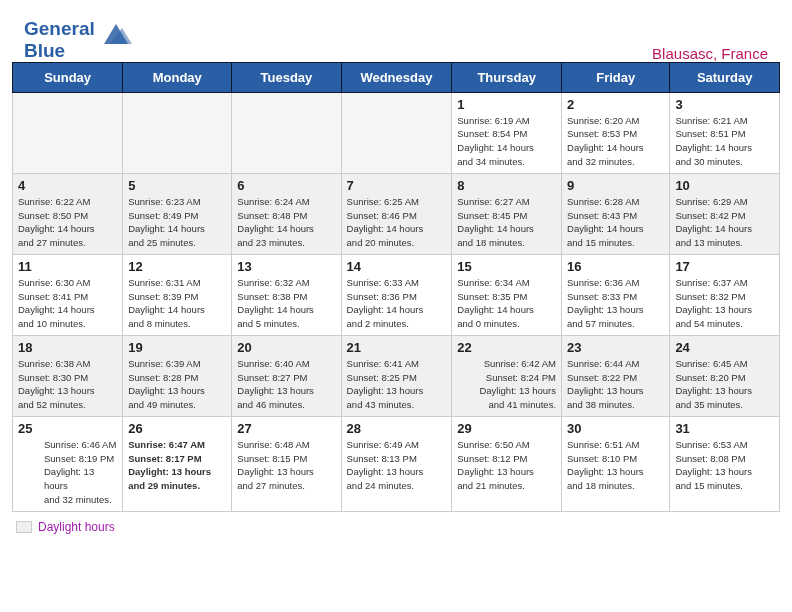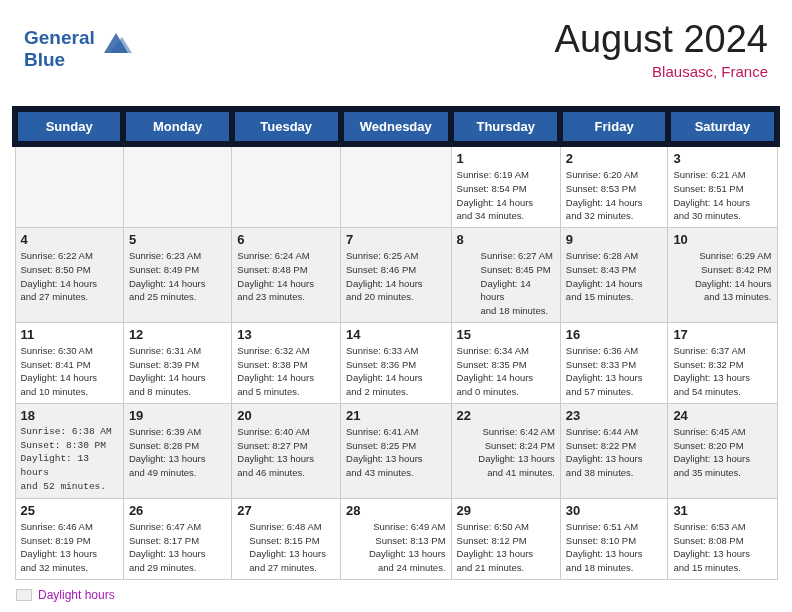--- a/index.html
+++ b/index.html
@@ -1,26 +1,26 @@
 <!DOCTYPE html>
 <html><head>
   <meta charset="utf-8">
   <style>
     * { box-sizing: border-box; margin: 0; padding: 0; }
     body { font-family: Arial, sans-serif; background: #fff; width: 792px; min-height: 612px; }
     
-    .header { display: flex; align-items: center; justify-content: space-between; padding: 18px 24px 26px 24px; gap: 47px; }
+    .header { display: flex; align-items: flex-end; justify-content: space-between; padding: 18px 24px 0 24px; gap: 47px; }
     
     .logo { display: flex; align-items: center; }
     
     .title-area { text-align: right; }
     .month-year { font-size: 38px; font-weight: 300; color: #222; }
     .location { font-size: 15px; color: #be185d; margin-top: 2px; }
     
-    .day-header { background: #2a5fa5; color: #fff; text-align: center; font-size: 13px; font-weight: bold; padding: 7px 4px; border: 6px solid #0f172a; }
+    .day-header { background: #2a5fa5; color: #fff; text-align: center; font-size: 13px; font-weight: bold; padding: 7px 4px; border: 1px solid #0f172a; }
     
     .cal-cell { vertical-align: top; border: 1px solid #ccc; padding: 4px 5px; width: 113px; background: #fff; }
     .cal-cell.empty { background: #f5f5f5; }
     .cal-cell.shaded { background: #f0f0f0; }
     
     .date-num { font-size: 13px; font-weight: bold; color: #222; margin-bottom: 2px; }
     .cell-info { font-size: 9.5px; color: #333; line-height: 1.45; }
     
     .legend { display: flex; align-items: center; padding: 8px 16px; font-size: 12px; color: #a21caf; }
     .legend-box { width: 16px; height: 12px; background: #f0f0f0; border: 1px solid #ccc; margin-right: 6px; display: inline-block; }
@@ -40,21 +40,20 @@
         <div style="margin-left:5px;margin-top:-8px;">
           <svg width="32" height="28" viewBox="0 0 32 28">
             <polygon points="4,24 16,4 28,24" fill="#2a5fa5" opacity="0.85"></polygon>
             <polygon points="10,24 22,8 32,24" fill="#2a5fa5" opacity="0.5"></polygon>
           </svg>
         </div>
       </div>
     </div>
   </div>
   <div class="title-area">
-    <div class="month-year">August 2024</div>
     <div class="location">Blausasc, France</div>
   </div>
 </div>
 
 <table>
   <thead>
     <tr id="days-header">
         <th class="day-header">Sunday</th>
         <th class="day-header">Monday</th>
         <th class="day-header">Tuesday</th>
@@ -116,35 +115,35 @@
         </td>
         <td class="cal-cell shaded">
           <div class="date-num">7</div>
           <div class="cell-info" style="white-space: pre-line;">Sunrise: 6:25 AM
 Sunset: 8:46 PM
 Daylight: 14 hours
 and 20 minutes.</div>
         </td>
         <td class="cal-cell shaded">
           <div class="date-num">8</div>
-          <div class="cell-info" style="white-space: pre-line; margin-left: 24px;">Sunrise: 6:27 AM
+          <div class="cell-info" style="white-space: pre-line;">Sunrise: 6:27 AM
 Sunset: 8:45 PM
 Daylight: 14 hours
 and 18 minutes.</div>
         </td>
         <td class="cal-cell shaded">
           <div class="date-num">9</div>
           <div class="cell-info" style="white-space: pre-line;">Sunrise: 6:28 AM
 Sunset: 8:43 PM
 Daylight: 14 hours
 and 15 minutes.</div>
         </td>
         <td class="cal-cell shaded">
           <div class="date-num">10</div>
-          <div class="cell-info" style="white-space: pre-line; text-align: right;">Sunrise: 6:29 AM
+          <div class="cell-info" style="white-space: pre-line;">Sunrise: 6:29 AM
 Sunset: 8:42 PM
 Daylight: 14 hours
 and 13 minutes.</div>
         </td>
       </tr>
       <tr>
         <td class="cal-cell">
           <div class="date-num">11</div>
           <div class="cell-info" style="white-space: pre-line;">Sunrise: 6:30 AM
 Sunset: 8:41 PM
@@ -190,21 +189,21 @@
           <div class="date-num">17</div>
           <div class="cell-info" style="white-space: pre-line;">Sunrise: 6:37 AM
 Sunset: 8:32 PM
 Daylight: 13 hours
 and 54 minutes.</div>
         </td>
       </tr>
       <tr>
         <td class="cal-cell shaded">
           <div class="date-num">18</div>
-          <div class="cell-info" style="white-space: pre-line; font-family: Liberation Mono, monospace;">Sunrise: 6:38 AM
+          <div class="cell-info" style="white-space: pre-line;">Sunrise: 6:38 AM
 Sunset: 8:30 PM
 Daylight: 13 hours
 and 52 minutes.</div>
         </td>
         <td class="cal-cell shaded">
           <div class="date-num">19</div>
           <div class="cell-info" style="white-space: pre-line;">Sunrise: 6:39 AM
 Sunset: 8:28 PM
 Daylight: 13 hours
 and 49 minutes.</div>
@@ -241,42 +240,42 @@
           <div class="date-num">24</div>
           <div class="cell-info" style="white-space: pre-line;">Sunrise: 6:45 AM
 Sunset: 8:20 PM
 Daylight: 13 hours
 and 35 minutes.</div>
         </td>
       </tr>
       <tr>
         <td class="cal-cell">
           <div class="date-num">25</div>
-          <div class="cell-info" style="white-space: pre-line;">Sunrise: 6:46 AM
+          <div class="cell-info" style="white-space: pre-line; margin-left: 26px;">Sunrise: 6:46 AM
 Sunset: 8:19 PM
 Daylight: 13 hours
 and 32 minutes.</div>
         </td>
         <td class="cal-cell">
           <div class="date-num">26</div>
-          <div class="cell-info" style="white-space: pre-line;">Sunrise: 6:47 AM
+          <div class="cell-info" style="white-space: pre-line; font-weight: bold;">Sunrise: 6:47 AM
 Sunset: 8:17 PM
 Daylight: 13 hours
 and 29 minutes.</div>
         </td>
         <td class="cal-cell">
           <div class="date-num">27</div>
-          <div class="cell-info" style="white-space: pre-line; margin-left: 12px;">Sunrise: 6:48 AM
+          <div class="cell-info" style="white-space: pre-line;">Sunrise: 6:48 AM
 Sunset: 8:15 PM
 Daylight: 13 hours
 and 27 minutes.</div>
         </td>
         <td class="cal-cell">
           <div class="date-num">28</div>
-          <div class="cell-info" style="white-space: pre-line; text-align: right;">Sunrise: 6:49 AM
+          <div class="cell-info" style="white-space: pre-line;">Sunrise: 6:49 AM
 Sunset: 8:13 PM
 Daylight: 13 hours
 and 24 minutes.</div>
         </td>
         <td class="cal-cell">
           <div class="date-num">29</div>
           <div class="cell-info" style="white-space: pre-line;">Sunrise: 6:50 AM
 Sunset: 8:12 PM
 Daylight: 13 hours
 and 21 minutes.</div>

